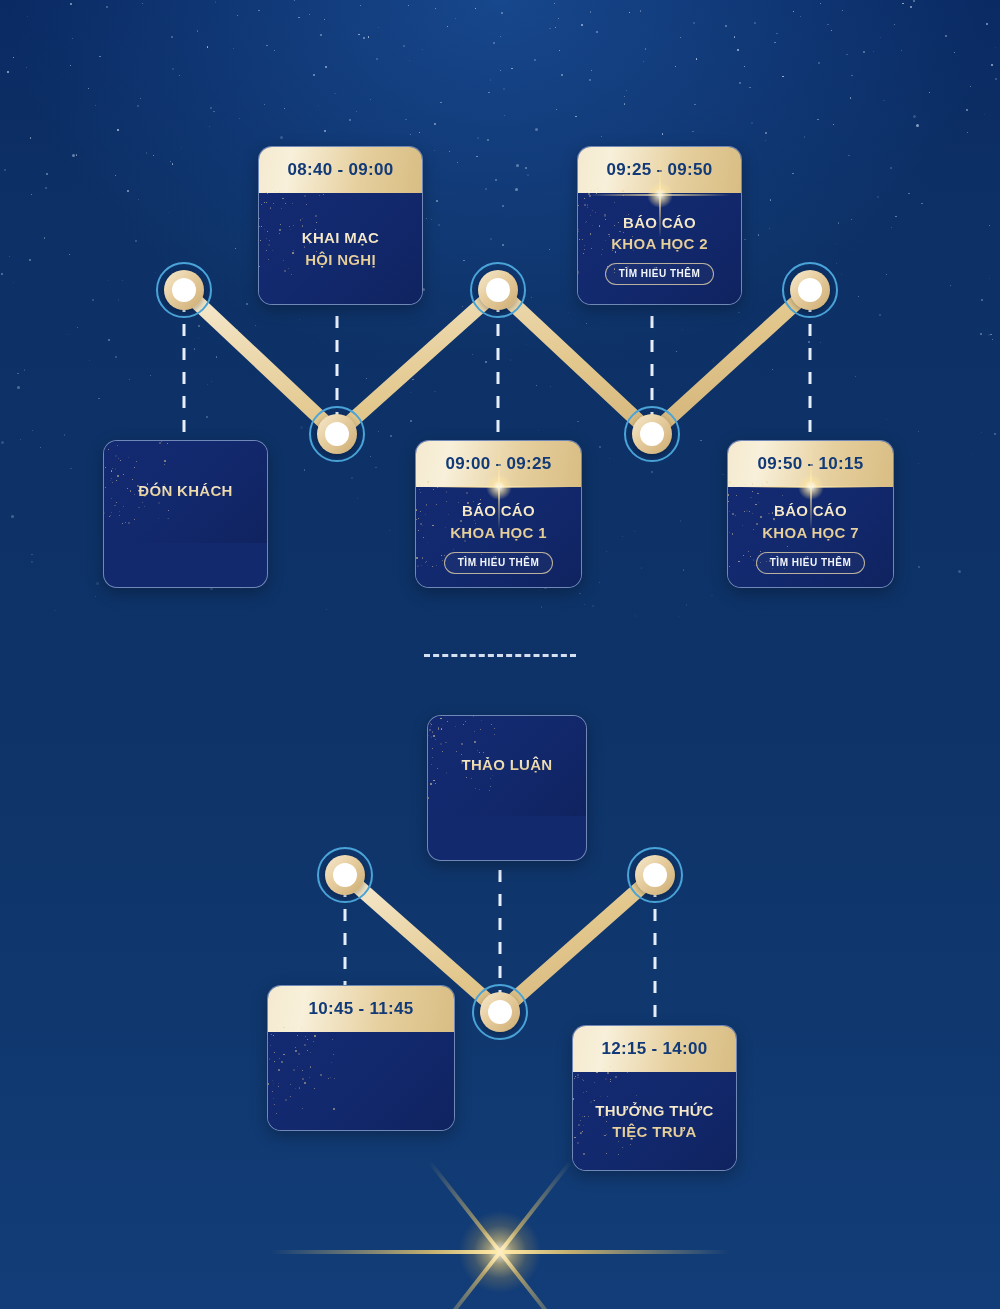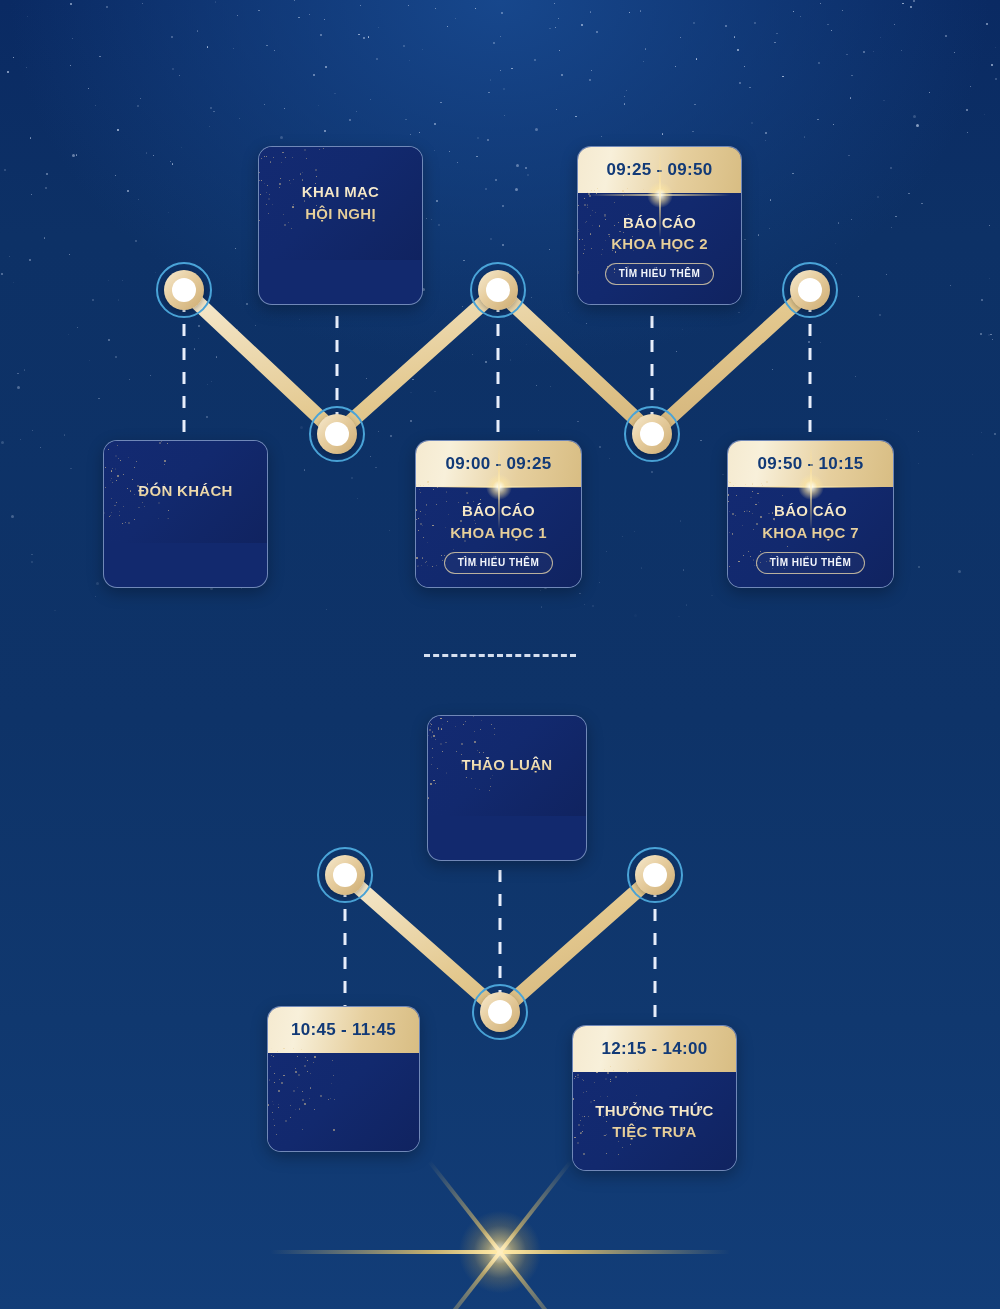--- a/index.html
+++ b/index.html
@@ -705,20 +705,21 @@
     <span class="disc"></span>
     <span class="dot"></span>
   </div>
   <div class="node" style="left:810px; top:290px;">
     <span class="ring"></span>
     <span class="disc"></span>
     <span class="dot"></span>
   </div>
 
   <div class="card" style="left:258px; top:146px; width:165px; height:159px;">
+    <div class="time">08:40 - 09:00</div>
     <div class="body" style="height:113px;">
       <span class="dust">
           <i style="left:37.2px;top:15.8px;width:1.2px;height:1.2px;opacity:0.41"></i>
           <i style="left:22.5px;top:5.3px;width:1.2px;height:1.2px;opacity:0.67"></i>
           <i style="left:36.3px;top:87.2px;width:1.2px;height:1.2px;opacity:0.49"></i>
           <i style="left:27.4px;top:10.5px;width:1.2px;height:1.2px;opacity:0.65"></i>
           <i style="left:48.9px;top:59.4px;width:1.2px;height:1.2px;opacity:0.43"></i>
           <i style="left:28.3px;top:73.1px;width:1.2px;height:1.2px;opacity:0.39"></i>
           <i style="left:16.7px;top:63.0px;width:1.2px;height:1.2px;opacity:0.26"></i>
           <i style="left:61.2px;top:34.8px;width:1.2px;height:1.2px;opacity:0.86"></i>
@@ -1181,21 +1182,21 @@
           <i style="left:6.7px;top:54.1px;width:1.2px;height:1.2px;opacity:0.40"></i>
           <i style="left:69.5px;top:23.6px;width:1.2px;height:1.2px;opacity:0.49"></i>
           <i style="left:21.9px;top:62.4px;width:1.2px;height:1.2px;opacity:0.17"></i>
         </span>
       <div class="ttl">
         <div>THẢO LUẬN</div>
       </div>
     </div>
   </div>
 
-  <div class="card" style="left:267px; top:1006px; width:153px; height:146px;">
+  <div class="card" style="left:267px; top:985px; width:188px; height:146px;">
     <div class="time">10:45 - 11:45</div>
     <div class="body" style="height:100px;">
       <span class="dust">
           <i style="left:33.2px;top:40.2px;width:1.2px;height:1.2px;opacity:0.22"></i>
           <i style="left:16.6px;top:35.0px;width:2px;height:2px;opacity:0.56"></i>
           <i style="left:3.4px;top:57.4px;width:1.2px;height:1.2px;opacity:0.63"></i>
           <i style="left:13.9px;top:59.7px;width:1.2px;height:1.2px;opacity:0.73"></i>
           <i style="left:2.2px;top:41.8px;width:2px;height:2px;opacity:0.42"></i>
           <i style="left:37.7px;top:82.2px;width:1.2px;height:1.2px;opacity:0.50"></i>
           <i style="left:2.2px;top:39.0px;width:1.2px;height:1.2px;opacity:0.35"></i>

